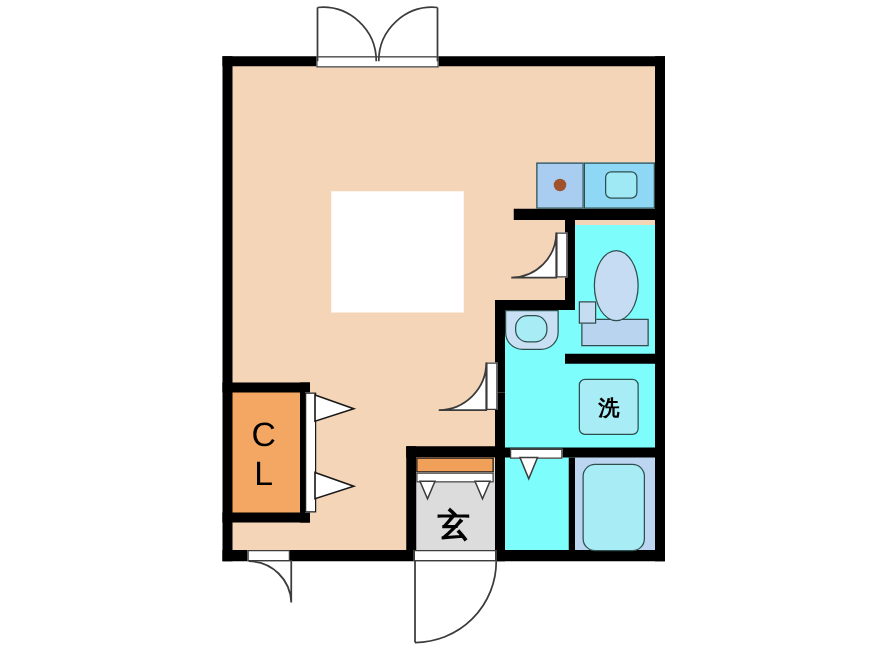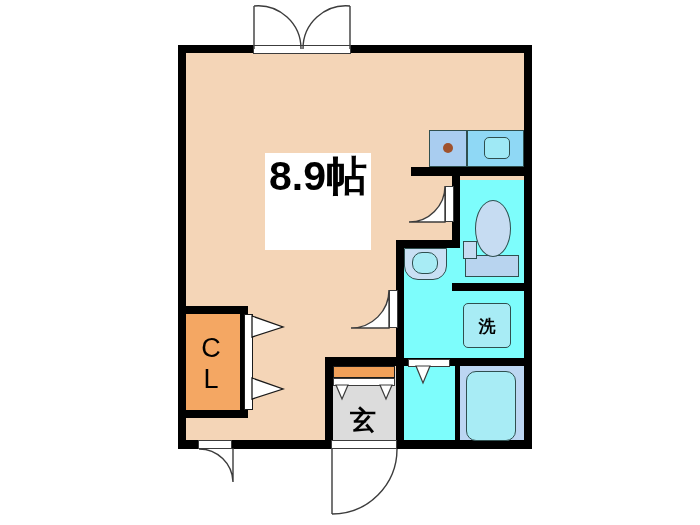--- a/index.html
+++ b/index.html
@@ -259,21 +259,20 @@
 
   <div class="abs" style="left:244px; top:314px; width:9px; height:96px; background:#ffffff; border:1px solid #1a1a1a; box-sizing:border-box;"></div>
   <svg class="swing" style="left:252px; top:316px; width:32px; height:22px;" viewBox="0 0 32 22">
     <path class="cl-door-tri" d="M 0 0 L 31 11 L 0 21 Z"></path>
   </svg>
   <svg class="swing" style="left:252px; top:378px; width:32px; height:22px;" viewBox="0 0 32 22">
     <path class="cl-door-tri" d="M 0 0 L 31 11 L 0 21 Z"></path>
   </svg>
 
   <div class="abs label-room" style="left:265px; top:153px; width:106px; height:97px; padding-top:3px; box-sizing:border-box;">
-    <span class="ln2">8.9帖</span>
   </div>
 
   <div class="abs label-cl" style="left:181px; top:333px; width:60px;">
     <div>C</div>
     <div>L</div>
   </div>
 
   <div class="abs label-genkan" style="left:332px; top:403px; width:62px;">玄</div>
 
 </div>

